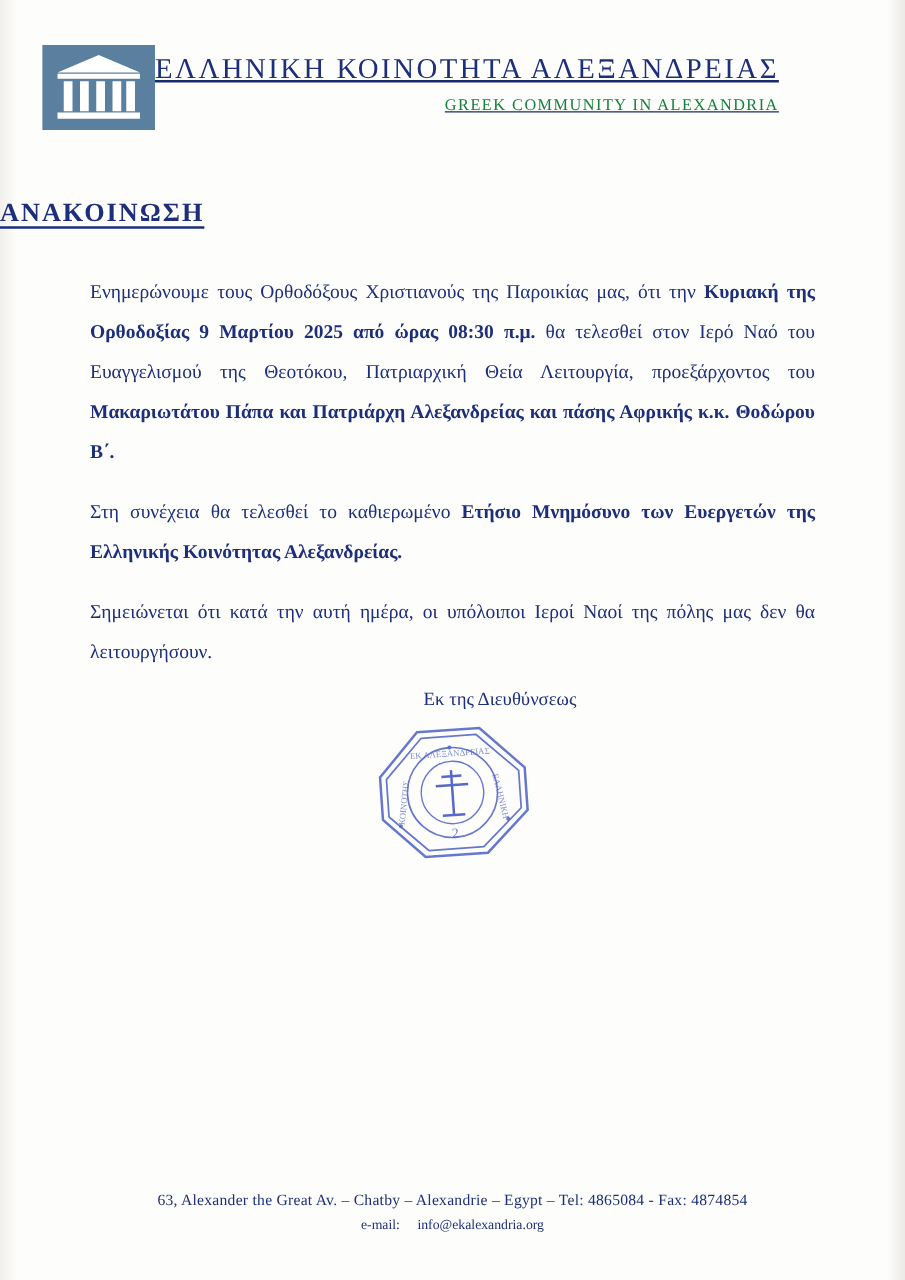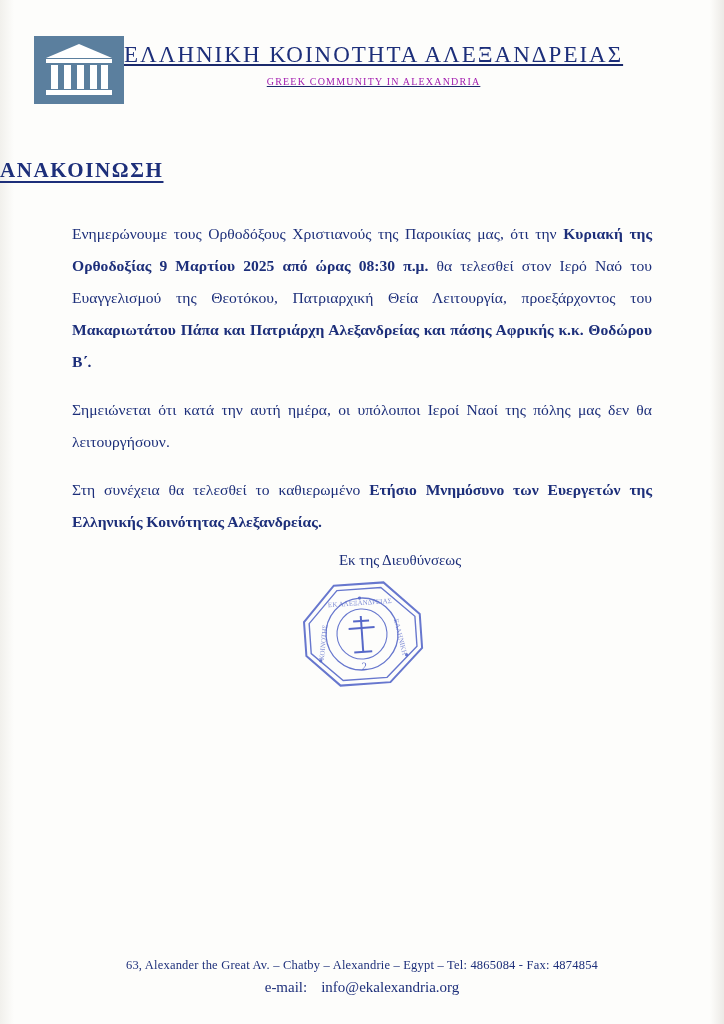--- a/index.html
+++ b/index.html
@@ -59,25 +59,26 @@
   }
   .org-gr {
     font-family: "Liberation Serif", serif;
     font-size: 23px;
     letter-spacing: 2.0px;
     color: #1d2f7a;
     white-space: nowrap;
   }
   .org-en {
     font-family: "Liberation Serif", serif;
-    font-size: 10px;
+    font-size: 13px;
     letter-spacing: 1.2px;
-    color: #a21caf;
+    color: #15803d;
     margin-top: 8px;
     white-space: nowrap;
+    text-align: right;
   }
 
   .doc-title {
     position: absolute;
     top: 158px;
     left: 0;
     width: 724px;
     text-align: left;
     font-size: 21px;
     font-weight: bold;
@@ -121,32 +122,32 @@
     top: 578px;
     left: 50%;
     transform: translateX(-50%) rotate(-4deg);
     width: 130px;
     height: 112px;
     opacity: 0.85;
   }
 
   .footer {
     position: absolute;
-    bottom: 28px;
+    bottom: 38px;
     left: 0;
     width: 724px;
     text-align: center;
     color: #1d2f7a;
   }
   .footer-line1 {
     font-size: 12.5px;
     letter-spacing: 0.2px;
   }
   .footer-line2 {
-    font-size: 15px;
+    font-size: 11px;
     margin-top: 6px;
   }
   .footer-line2 .label { margin-right: 14px; }
   .footer-line2 .mail { text-decoration: none; color: #1d2f7a; }
 </style>
 </head>
 <body>
 
 <div class="page">
 
@@ -168,23 +169,23 @@
       <div class="org-gr">ΕΛΛΗΝΙΚΗ  ΚΟΙΝΟΤΗΤΑ  ΑΛΕΞΑΝΔΡΕΙΑΣ</div>
       <div class="org-en">GREEK COMMUNITY IN ALEXANDRIA</div>
     </div>
   </div>
 
   <div class="doc-title">ΑΝΑΚΟΙΝΩΣΗ</div>
 
   <div class="body-text">
     <p class="first"><span>Ενημερώνουμε τους Ορθοδόξους Χριστιανούς της Παροικίας μας, ότι την </span><b>Κυριακή της Ορθοδοξίας 9 Μαρτίου 2025 από ώρας 08:30 π.μ.</b><span> θα τελεσθεί στον Ιερό Ναό του Ευαγγελισμού της Θεοτόκου, Πατριαρχική Θεία Λειτουργία, προεξάρχοντος του </span><b>Μακαριωτάτου Πάπα και Πατριάρχη Αλεξανδρείας και πάσης Αφρικής κ.κ. Θοδώρου Β΄.</b></p>
 
+    <p><span>Στη συνέχεια θα τελεσθεί το καθιερωμένο </span><b>Ετήσιο Μνημόσυνο των Ευεργετών της Ελληνικής Κοινότητας Αλεξανδρείας.</b></p>
+
     <p>Σημειώνεται ότι κατά την αυτή ημέρα, οι υπόλοιποι Ιεροί Ναοί της πόλης μας δεν θα λειτουργήσουν.</p>
-
-    <p><span>Στη συνέχεια θα τελεσθεί το καθιερωμένο </span><b>Ετήσιο Μνημόσυνο των Ευεργετών της Ελληνικής Κοινότητας Αλεξανδρείας.</b></p>
   </div>
 
   <div class="signoff"><span>Εκ της Διευθύνσεως</span></div>
 
   <div class="stamp">
     <svg width="130" height="112" viewBox="0 0 130 112" aria-hidden="true">
       <g fill="none" stroke="#3a4fc0" stroke-width="2" opacity="0.9">
         <polygon points="40,6 90,6 124,40 124,74 90,106 40,106 8,74 8,40"></polygon>
         <polygon points="43,11 87,11 119,42 119,72 87,101 43,101 13,72 13,42" stroke-width="1.4"></polygon>
         <circle cx="65" cy="56" r="36" stroke-width="1.3"></circle>

